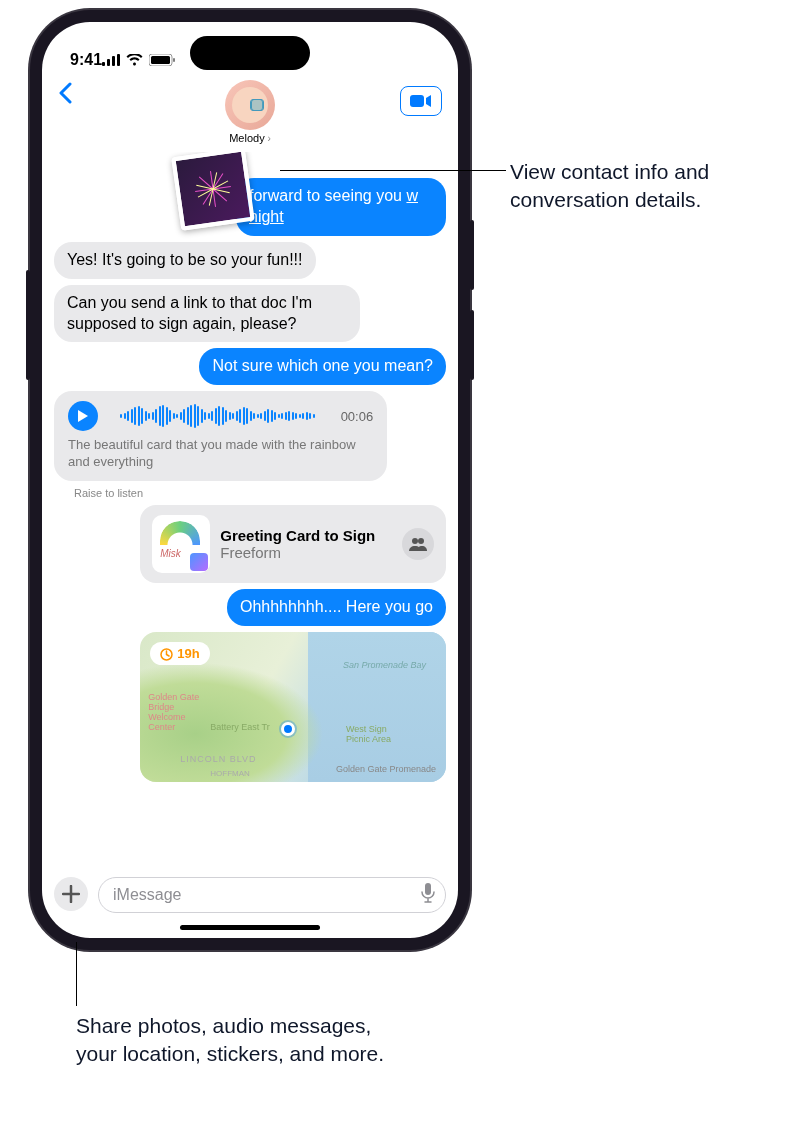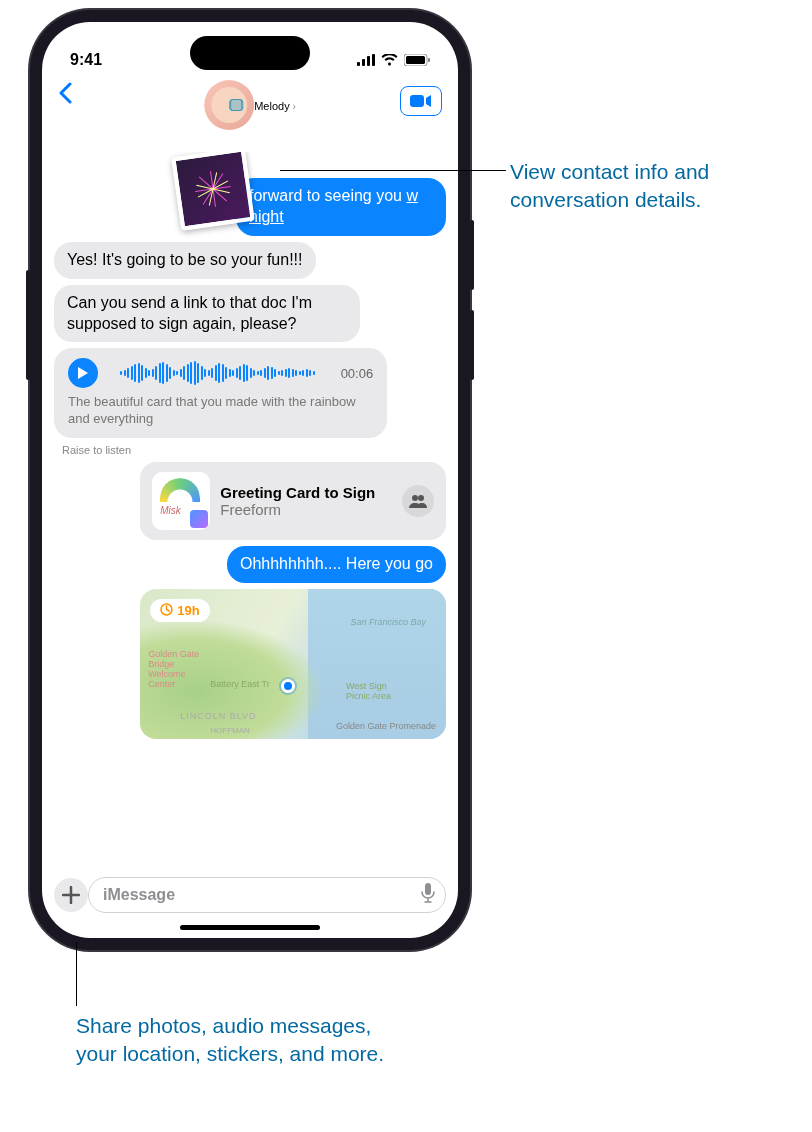--- a/index.html
+++ b/index.html
@@ -46,21 +46,21 @@
     transform: translateX(-50%);
     width: 120px;
     height: 34px;
     background: #000;
     border-radius: 20px;
     z-index: 10;
   }
   .status-bar {
     height: 54px;
     display: flex;
-    justify-content: space-between;
+    justify-content: flex-start;
     align-items: center;
     padding: 22px 28px 0;
     font-size: 16px;
     font-weight: 600;
   }
   .status-right { display: flex; gap: 6px; align-items: center; }
   .nav-bar {
     height: 76px;
     display: flex;
     align-items: flex-start;
@@ -68,21 +68,21 @@
     padding: 4px 16px 0;
     position: relative;
   }
   .back-btn { color: #007aff; font-size: 26px; }
   .contact-area {
     position: absolute;
     left: 50%;
     transform: translateX(-50%);
     text-align: center;
     display: flex;
-    flex-direction: row;
+    flex-direction: column;
     align-items: center;
   }
   .avatar {
     width: 50px;
     height: 50px;
     border-radius: 50%;
     background: linear-gradient(135deg,#f8c5b8,#e8a898);
     display: flex;
     align-items: center;
     justify-content: center;
@@ -169,21 +169,21 @@
     align-items: center;
     gap: 1.5px;
   }
   .waveform span {
     width: 2px;
     background: #0a84ff;
     border-radius: 1px;
   }
   .audio-time { font-size: 13px; color: #666; }
   .audio-transcript { font-size: 13px; color: #777; margin-top: 6px; line-height: 1.3; }
-  .raise-listen { font-size: 11px; color: #888; align-self: flex-start; margin-left: 8px; }
+  .raise-listen { font-size: 11px; color: #888; align-self: flex-start; margin-left: 20px; }
   .card-msg {
     align-self: flex-end;
     background: #e9e9eb;
     border-radius: 16px;
     padding: 10px 12px;
     display: flex;
     align-items: center;
     gap: 10px;
     width: 78%;
   }
@@ -226,36 +226,36 @@
   .map-green { position:absolute; left:0; bottom:0; width:60%; height:80%; background: radial-gradient(ellipse at 30% 60%, #a8d088 0%, #c0dc98 50%, transparent 70%);}
   .map-water { position:absolute; right:0; top:0; width:45%; height:100%; background: linear-gradient(180deg,#b0d4e8,#a8cde4);}
   .map-badge {
     position: absolute; top: 10px; left: 10px;
     background: #fff;
     border-radius: 14px;
     padding: 4px 10px;
     font-size: 13px;
     font-weight: 600;
     color: #ff9500;
-    display: flex; align-items: flex-start; gap: 4px;
+    display: flex; align-items: flex-end; gap: 4px;
   }
   .map-dot {
     position: absolute; left: 46%; top: 60%;
     width: 14px; height: 14px;
     background: #007aff;
     border: 3px solid #fff;
     border-radius: 50%;
     box-shadow: 0 0 0 2px rgba(0,122,255,.3);
   }
   .map-label { position:absolute; font-size:9px; color:#666; }
   .input-bar {
     padding: 8px 12px 6px;
     display: flex;
-    align-items: center;
-    font-weight: bold;
+    align-items: flex-start;
+    gap: 10px;
   }
   .plus-btn {
     width: 34px; height: 34px;
     background: #e9e9eb;
     border-radius: 50%;
     display: flex; align-items: center; justify-content: center;
     font-size: 22px;
     color: #555;
   }
   .text-input {
@@ -278,21 +278,21 @@
   .home-indicator {
     width: 140px; height: 5px;
     background: #000;
     border-radius: 3px;
     margin: 6px auto 8px;
   }
   .callout {
     position: absolute;
     font-size: 21px;
     line-height: 1.35;
-    color: #0369a1;
+    color: #0f172a;
   }
   .callout.c1 { left: 510px; top: 158px; width: 290px; }
   .callout.c2 { left: 76px; top: 1012px; width: 310px; }
   .leader {
     position: absolute;
     height: 1px;
     background: #000;
   }
   .leader.l1 { left: 280px; top: 170px; width: 226px; }
   .leader.l2 { left: 76px; top: 942px; width: 1px; height: 64px; background: #000; }
@@ -374,20 +374,21 @@
               </g>
             </svg>
         </div>
         <div class="bubble sent" style="max-width:210px">
           <span>forward to seeing you</span> <span class="link-underline">w night</span>
         </div>
       </div>
 
       <div class="bubble recv">Yes! It's going to be so your fun!!!</div>
       <div class="bubble recv">Can you send a link to that doc I'm supposed to sign again, please?</div>
+      <div class="bubble sent">Not sure which one you mean?</div>
 
       <div class="audio-msg">
         <div class="audio-row">
           <div class="play-btn">
             <svg width="12" height="14" viewBox="0 0 12 14">
                 <path d="M1 1l10 6-10 6z" fill="#fff"></path>
               </svg>
           </div>
           <div class="waveform" id="waveform">
               <span style="height: 4px;"></span>
@@ -471,21 +472,21 @@
               <path d="M8 14c0-3 2-5 5-5s5 2 5 5" fill="#555"></path>
             </svg>
         </div>
       </div>
 
       <div class="bubble sent">Ohhhhhhhh.... Here you go</div>
 
       <div class="map-msg">
         <div class="map-water"></div>
         <div class="map-green"></div>
-        <div class="map-label" style="top:28px;right:20px;font-style:italic;color:#7aa">San Francisco Bay</div>
+        <div class="map-label" style="top:28px;right:20px;font-style:italic;color:#7aa">San Promenade Bay</div>
         <div class="map-label" style="top:60px;left:8px;color:#d88;width:60px">Golden Gate Bridge Welcome Center</div>
         <div class="map-label" style="top:90px;left:70px;color:#8a6">Battery East Tr</div>
         <div class="map-label" style="top:92px;right:40px;color:#8a6;width:60px">West Sign Picnic Area</div>
         <div class="map-label" style="bottom:8px;right:10px;color:#888">Golden Gate Promenade</div>
         <div class="map-label" style="bottom:18px;left:40px;color:#aaa;letter-spacing:1px">LINCOLN BLVD</div>
         <div class="map-label" style="bottom:4px;left:70px;color:#aaa;font-size:8px">HOFFMAN</div>
         <div class="map-dot"></div>
         <div class="map-badge">
           <svg width="13" height="13" viewBox="0 0 13 13">
               <circle cx="6.5" cy="6.5" r="5.5" fill="none" stroke="#ff9500" stroke-width="1.5"></circle>

